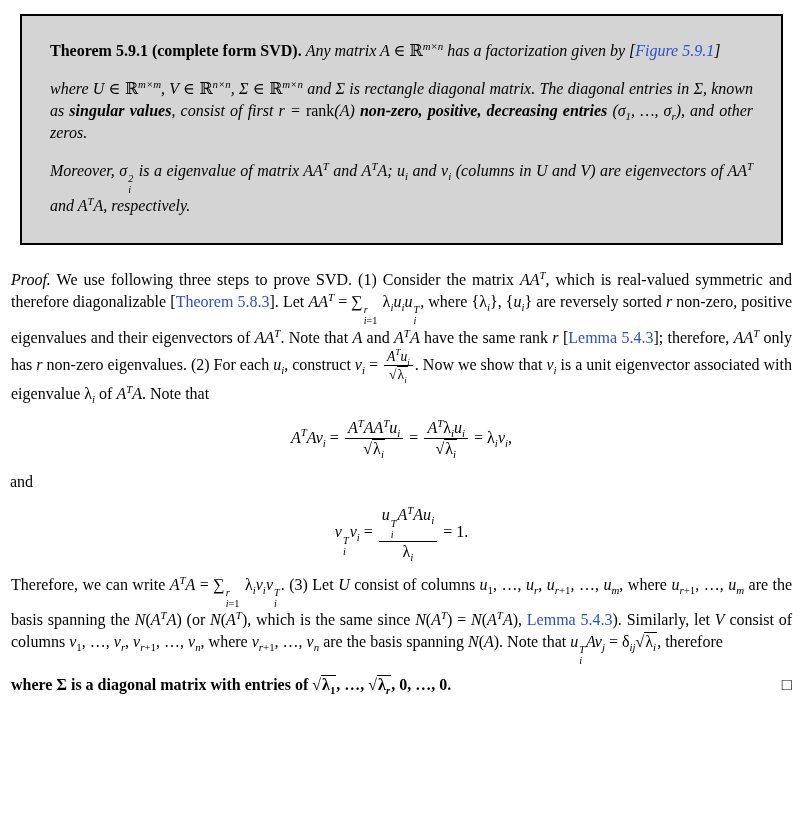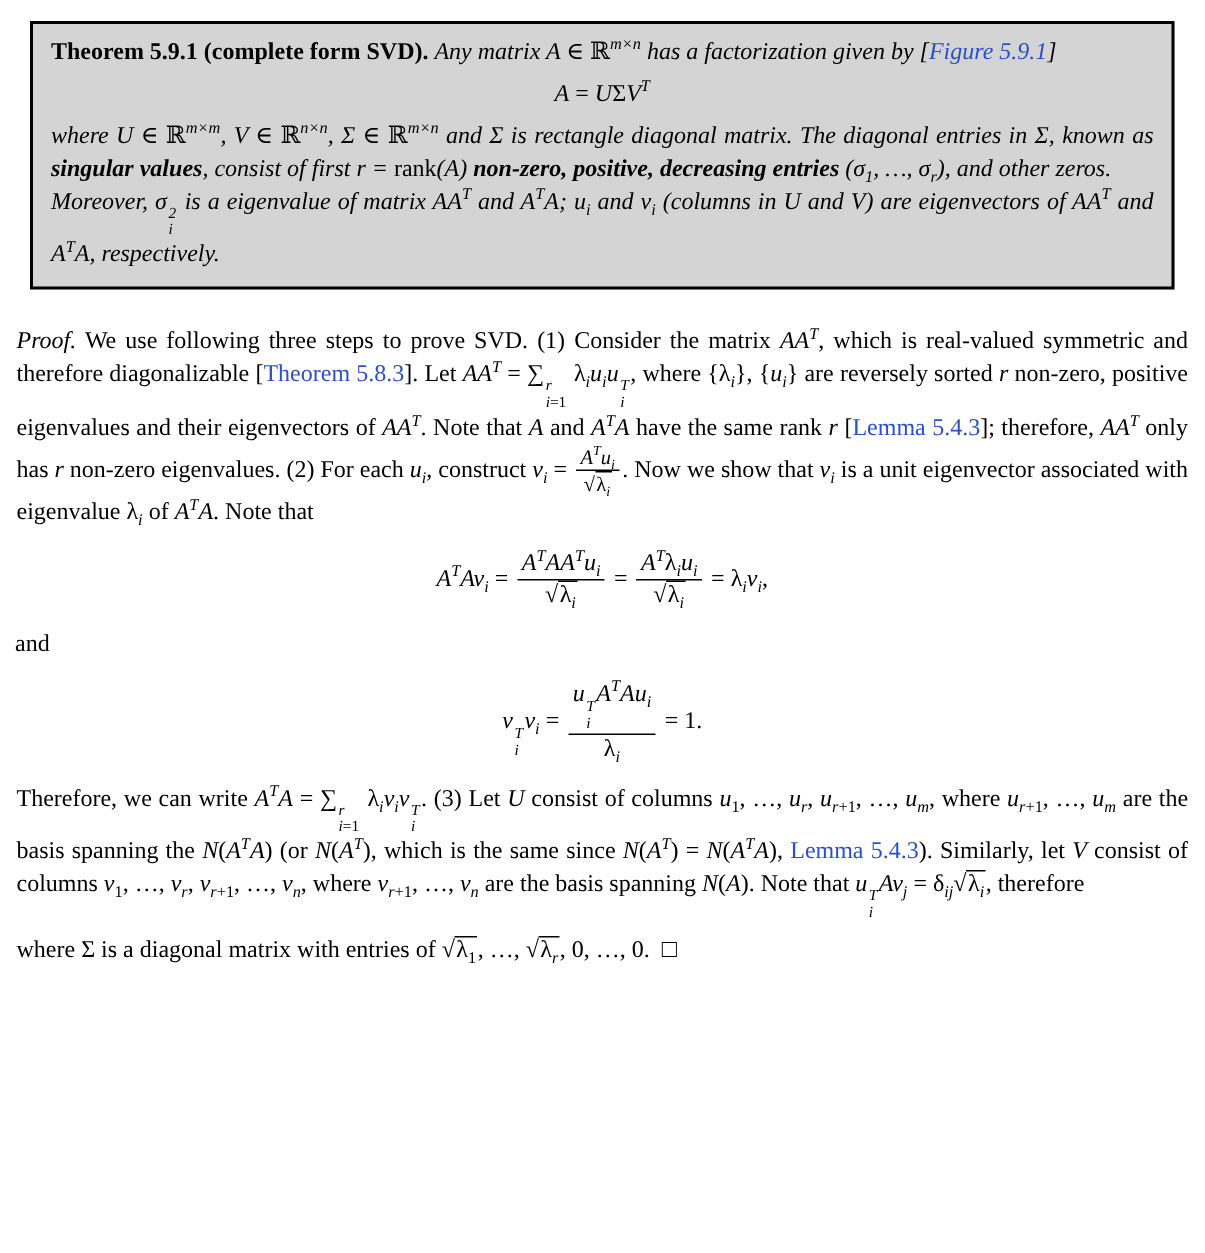--- a/index.html
+++ b/index.html
@@ -23,21 +23,21 @@
   }
   .page { padding: 12px 8px 6px 8px; }
 
   
   .thm-box {
     background: var(--box-bg);
     border: 2px solid var(--box-border);
     padding: 8px 12px 10px 12px;
     margin: 2px 12px 24px 12px;
   }
-  .thm-p { margin: 0; text-align: justify; }
+  .thm-p { margin: 16px; text-align: justify; }
   .ital { font-style: italic; }
   .rm { font-style: normal; }
   .thm-title { font-style: normal; }
 
   
   .equation { text-align: center; font-style: normal; margin: 14px 0 12px 0; }
   .thm-box .equation { margin: 6px 0 6px 0; }
 
   
   .proof { padding: 0 2px; }
@@ -74,36 +74,37 @@
   
   .bar { border-top: 1px solid currentColor; padding: 0 1px; }
 
   .implies { display: inline-block; transform: scaleX(1.7); margin: 0 12px; }
 
   .link { color: var(--link); cursor: pointer; }
   .cal { font-style: italic; }
 
   .closing {
     display: flex;
+    justify-content: space-between;
     align-items: baseline;
     margin-top: 6px;
+    font-weight: bold;
   }
   .qed { margin-left: 8px; font-size: 1.05em; }
 </style>
 </head>
 <body>
 
 <main class="page">
 
   <section class="thm-box">
     <p class="thm-p">
       <b class="thm-title">Theorem 5.9.1 (complete form SVD).</b>
       <span class="ital">Any matrix A ∈ <span class="rm">ℝ</span><sup>m×n</sup> has a factorization given by [<span class="link">Figure 5.9.1</span>]</span>
     </p>
-    <div class="equation"><i>A</i> = <i>U</i>Σ<i>V</i><sup><i>T</i></sup></div>
     <p class="thm-p ital">where U ∈ <span class="rm">ℝ</span><sup>m×m</sup>, V ∈ <span class="rm">ℝ</span><sup>n×n</sup>, Σ ∈ <span class="rm">ℝ</span><sup>m×n</sup> and Σ is rectangle diagonal matrix. The diagonal entries in Σ, known as <b>singular values</b>, consist of first r = <span class="rm">rank</span>(A) <b>non-zero, positive, decreasing entries</b> (σ<sub>1</sub>, …, σ<sub>r</sub>), and other zeros.</p>
     <p class="thm-p ital">Moreover, σ<span class="stk">
           <span class="t">2</span>
           <span class="b">i</span>
         </span> is a eigenvalue of matrix AA<sup>T</sup> and A<sup>T</sup>A; u<sub>i</sub> and v<sub>i</sub> (columns in U and V) are eigenvectors of AA<sup>T</sup> and A<sup>T</sup>A, respectively.</p>
   </section>
 
   <section class="proof">
     <p class="para"><span class="proof-label">Proof.</span> We use following three steps to prove SVD. (1) Consider the matrix <i>AA</i><sup><i>T</i></sup>, which is real-valued symmetric and therefore diagonalizable [<span class="link">Theorem 5.8.3</span>]. Let <i>AA</i><sup><i>T</i></sup> = ∑<span class="stk">
           <span class="t"><i>r</i></span>

